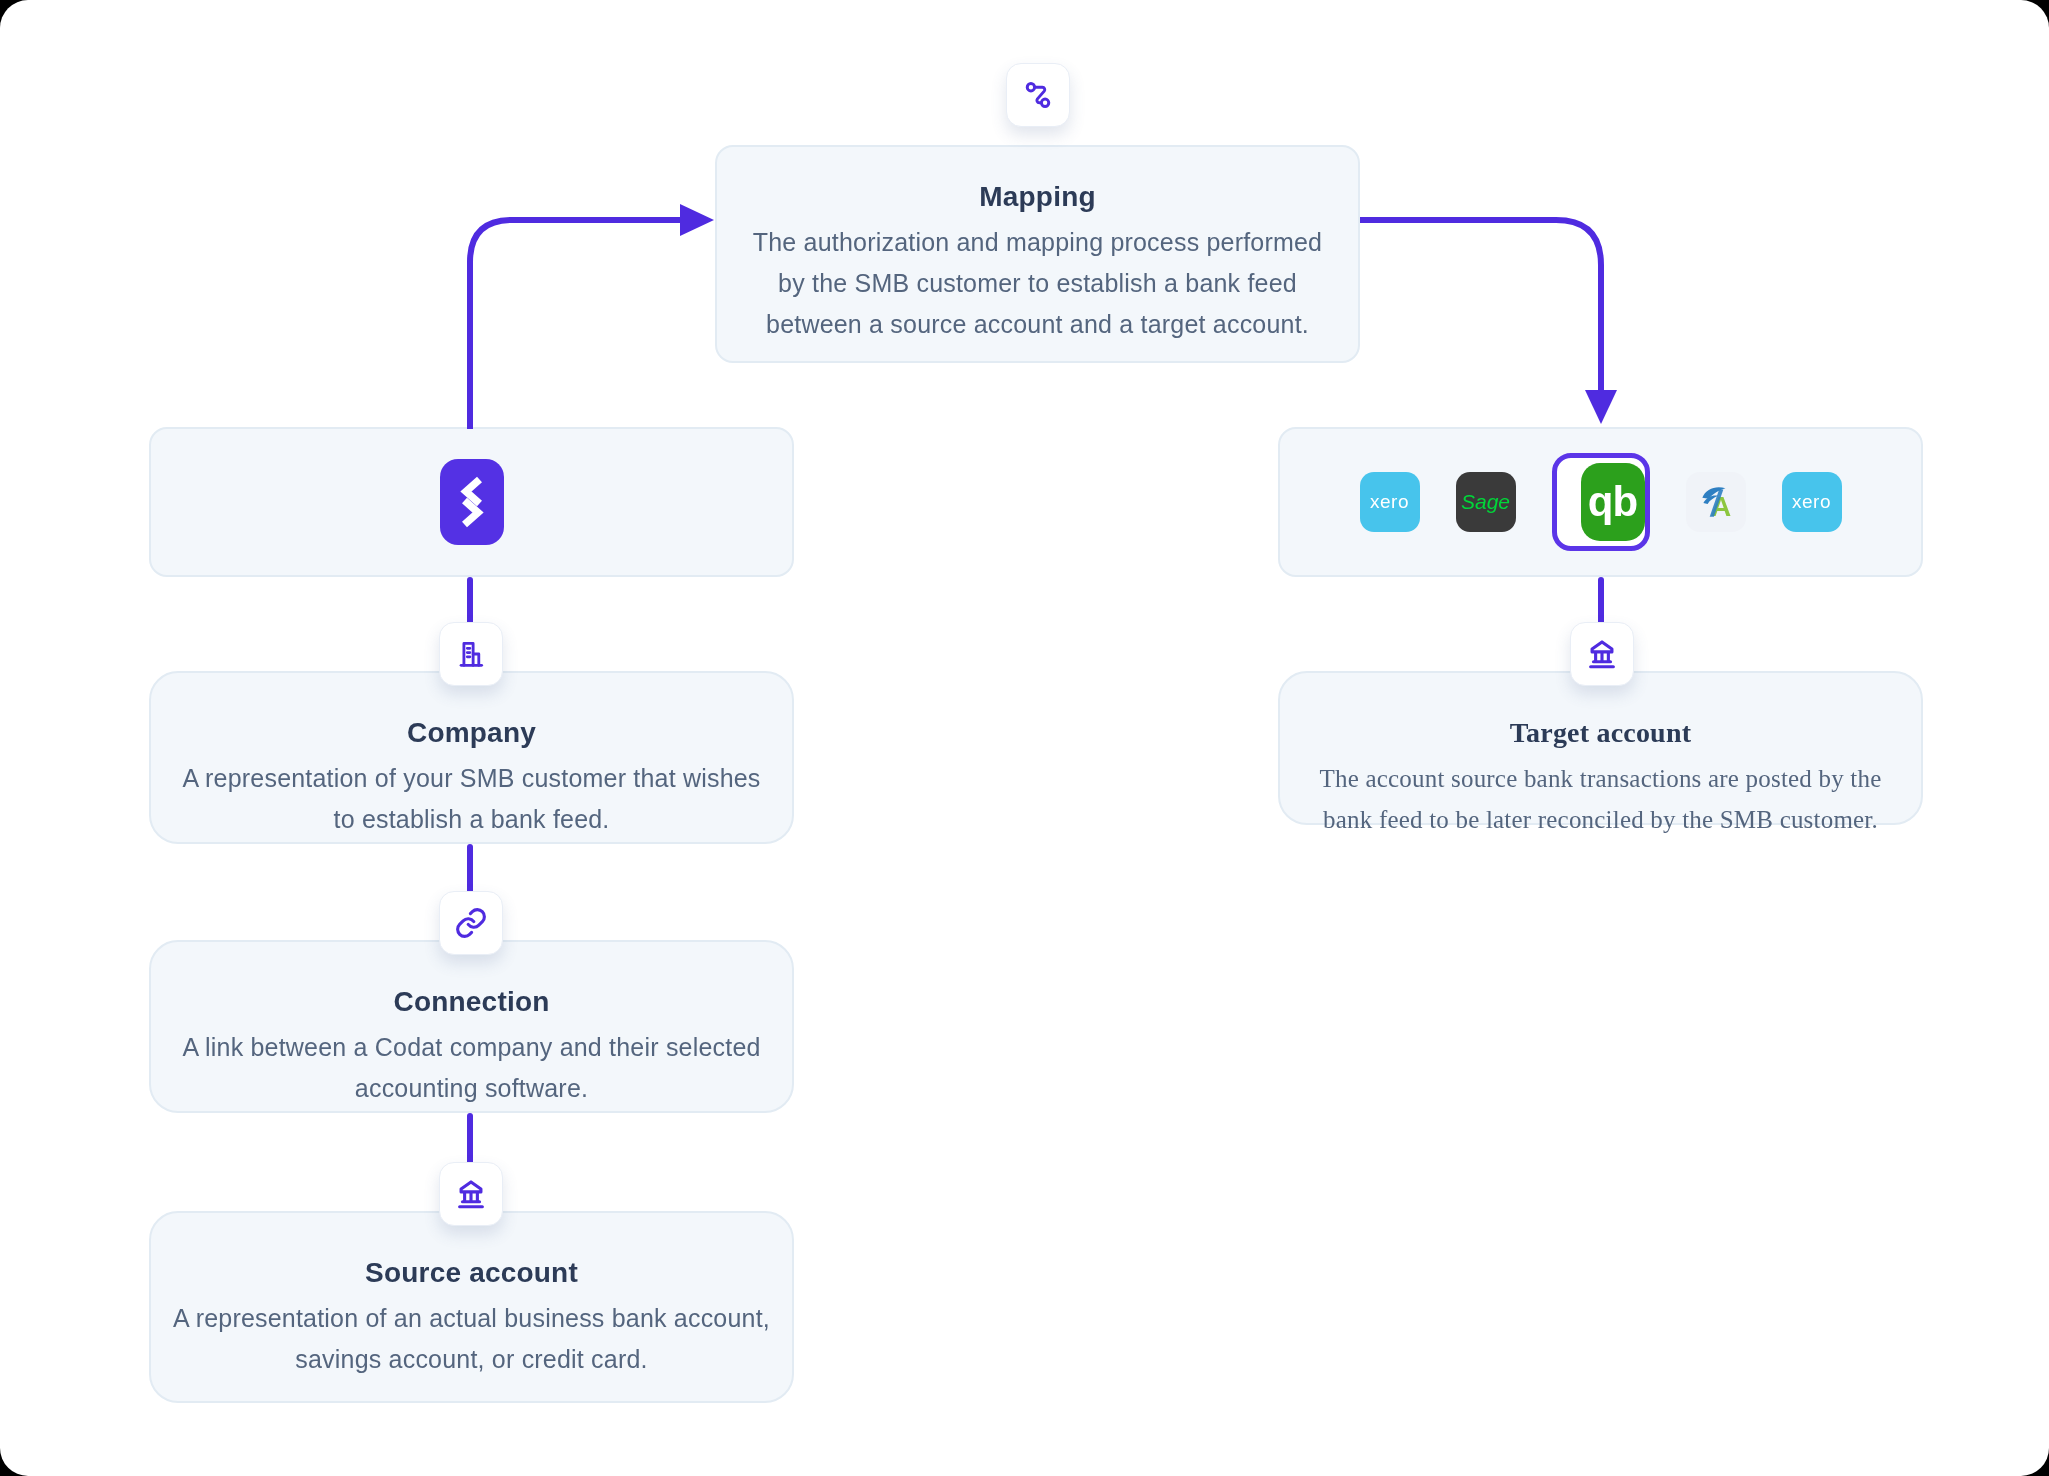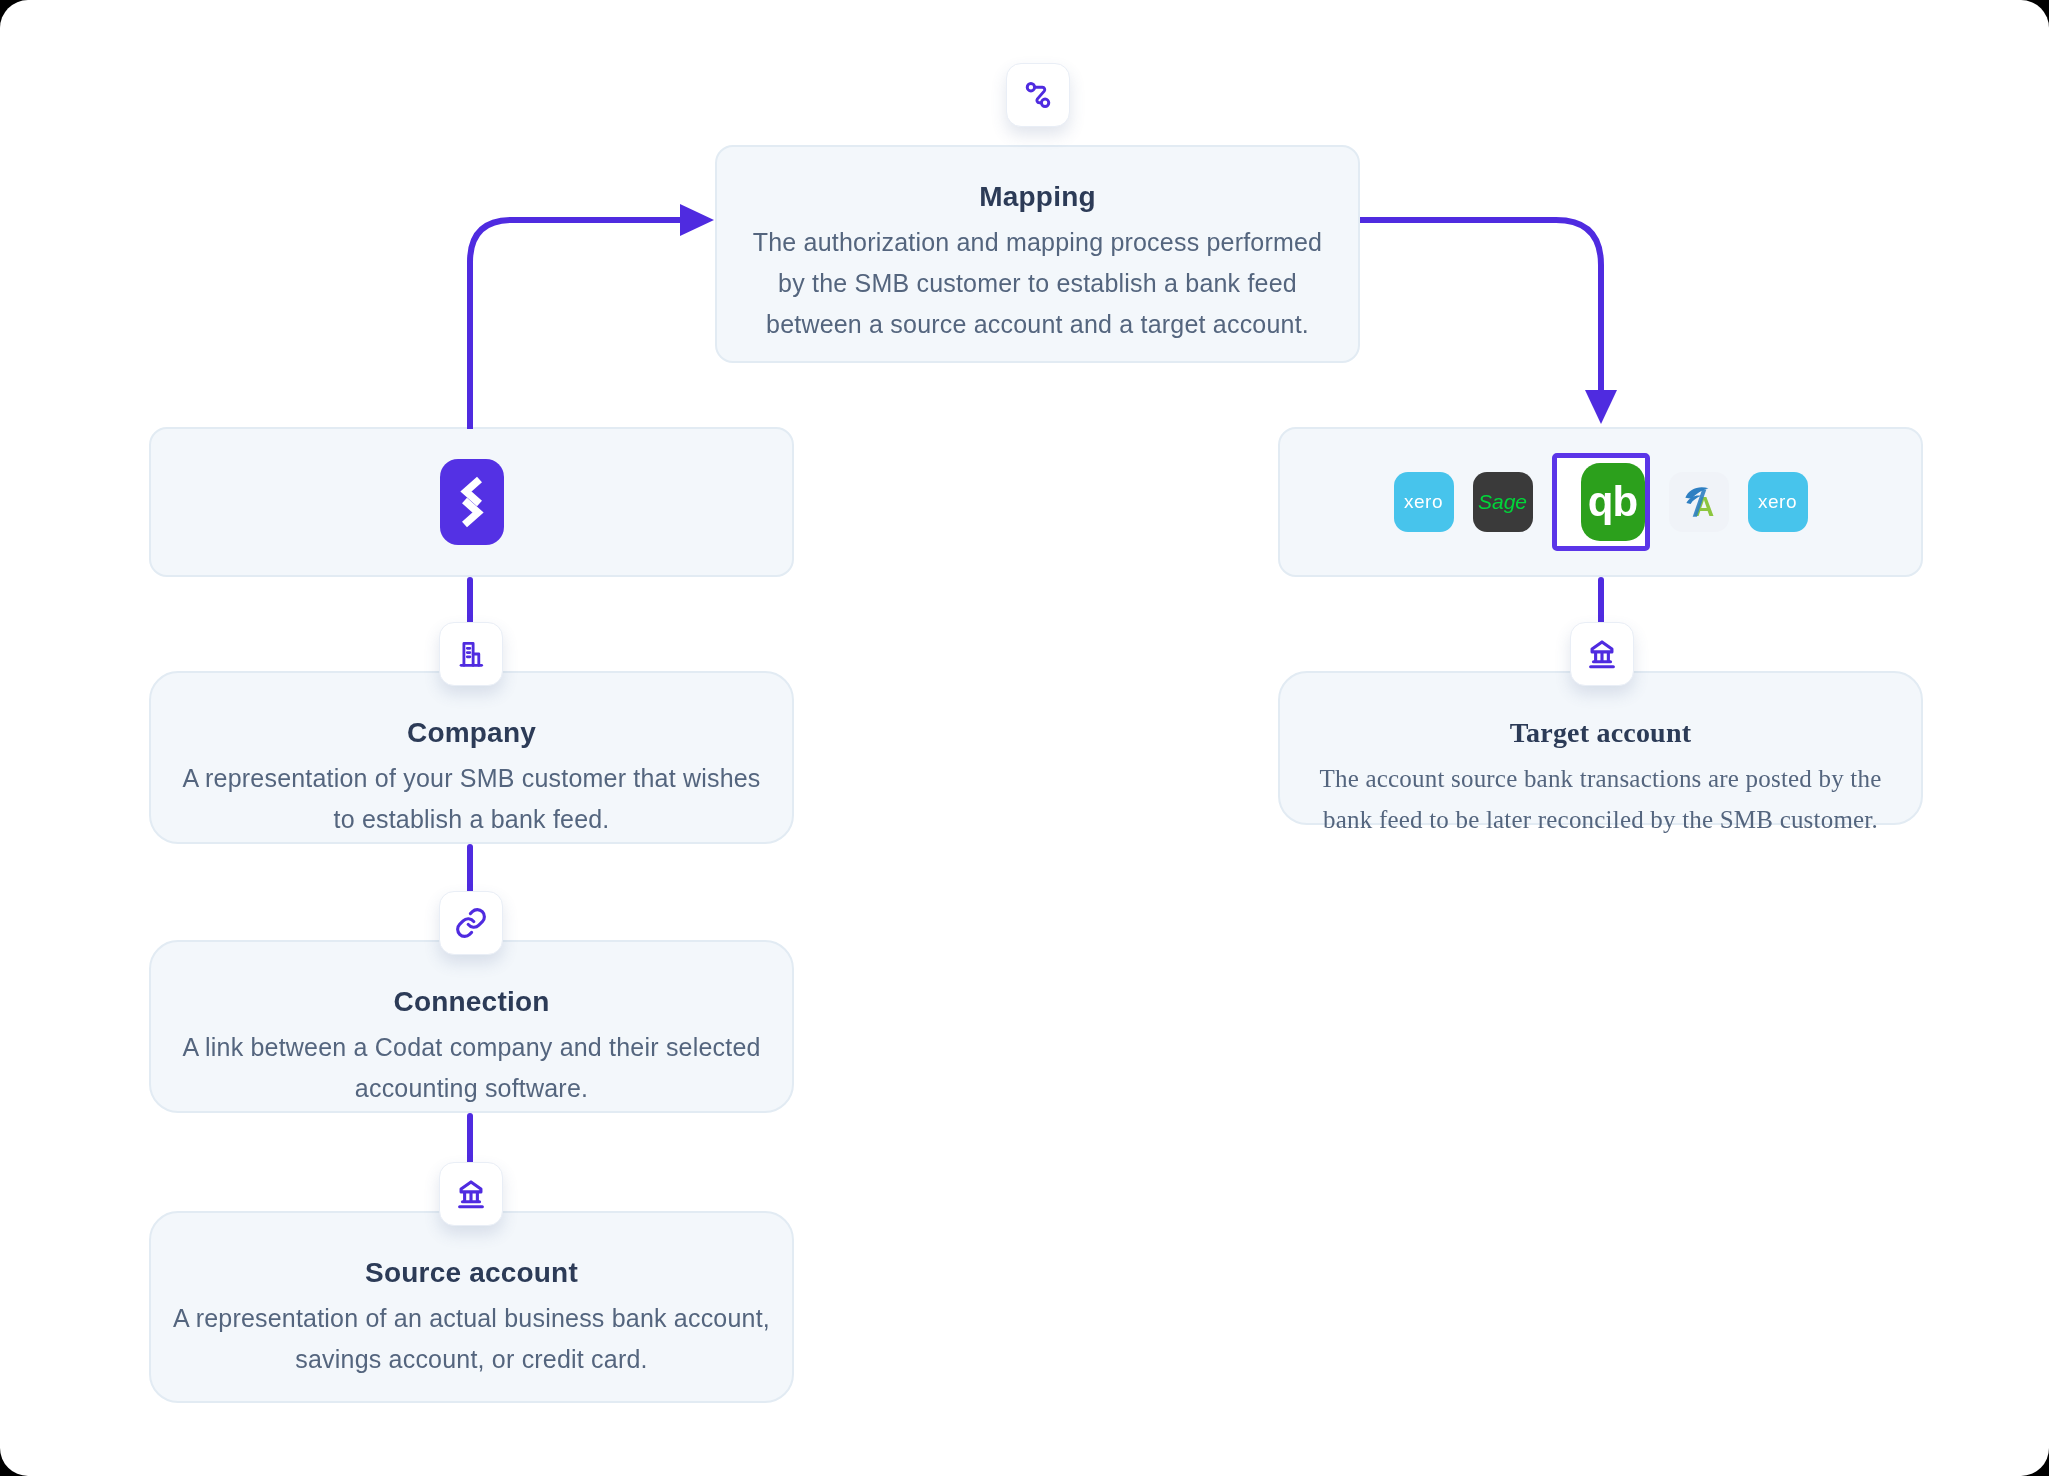--- a/index.html
+++ b/index.html
@@ -43,32 +43,32 @@
   .vline{position:absolute;width:6px;background:#4f2be0;border-radius:3px;z-index:1;}
   .arrows{position:absolute;left:0;top:0;z-index:2;pointer-events:none;}
   
   .codat-tile{
     width:64px;height:86px;border-radius:18px;background:#5431e4;
     display:flex;align-items:center;justify-content:center;
   }
   
   .logo-row{
     position:absolute;left:1278px;top:427px;width:645px;height:150px;
-    display:flex;align-items:center;justify-content:center;gap:19px;
+    display:flex;align-items:center;justify-content:center;gap:36px;
   }
   .logo-tile{
     width:60px;height:60px;border-radius:14px;
     display:flex;align-items:center;justify-content:center;
     box-sizing:border-box;
   }
   .tile-xero{background:#47c4ec;color:#fff;font-size:19px;font-weight:500;letter-spacing:.5px;}
   .tile-sage{background:#3a3a3a;color:#00d639;font-size:21px;font-weight:400;font-style:italic;}
   .tile-freeagent{background:#f0f3f8;}
   .qb-ring{
-    width:98px;height:98px;border-radius:5px;
+    width:98px;height:98px;border-radius:19px;
     border:5px solid #5b35e8;background:#ffffff;
     display:flex;align-items:center;justify-content:center;
     box-sizing:border-box;
     padding-left:24px;
   }
   .qb-inner{
     width:78px;height:78px;border-radius:19px;background:#2ca01c;
     display:flex;align-items:center;justify-content:center;
     color:#fff;font-size:42px;font-weight:700;letter-spacing:-1px;
   }

